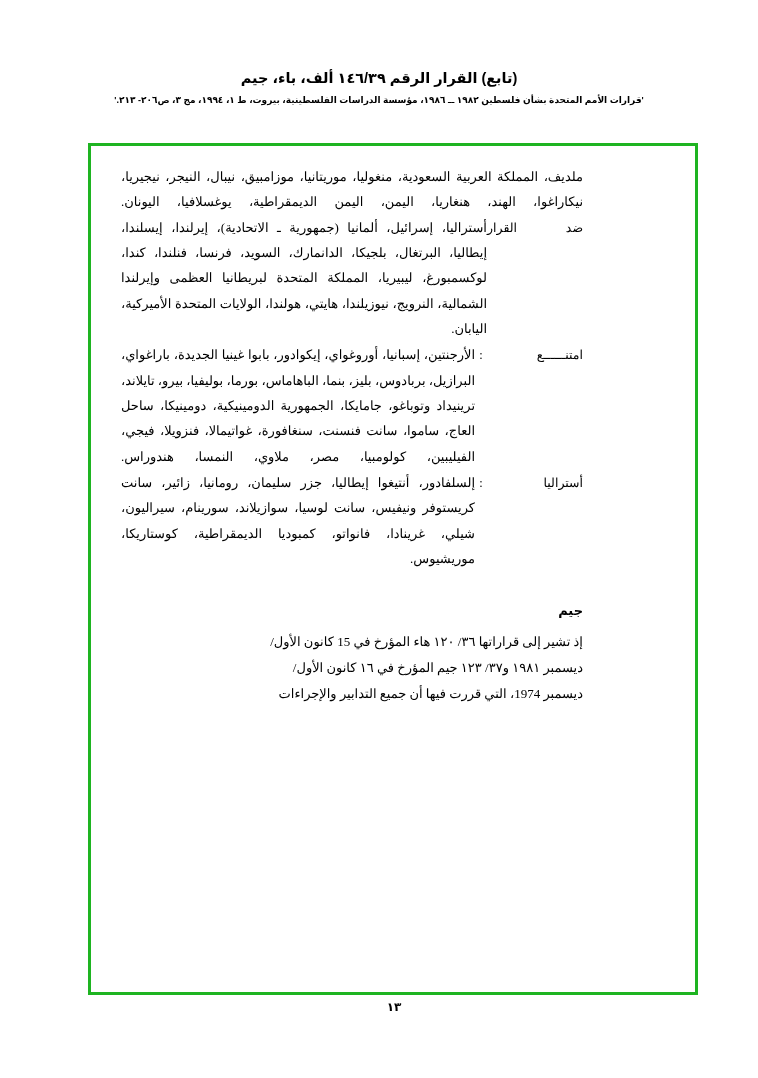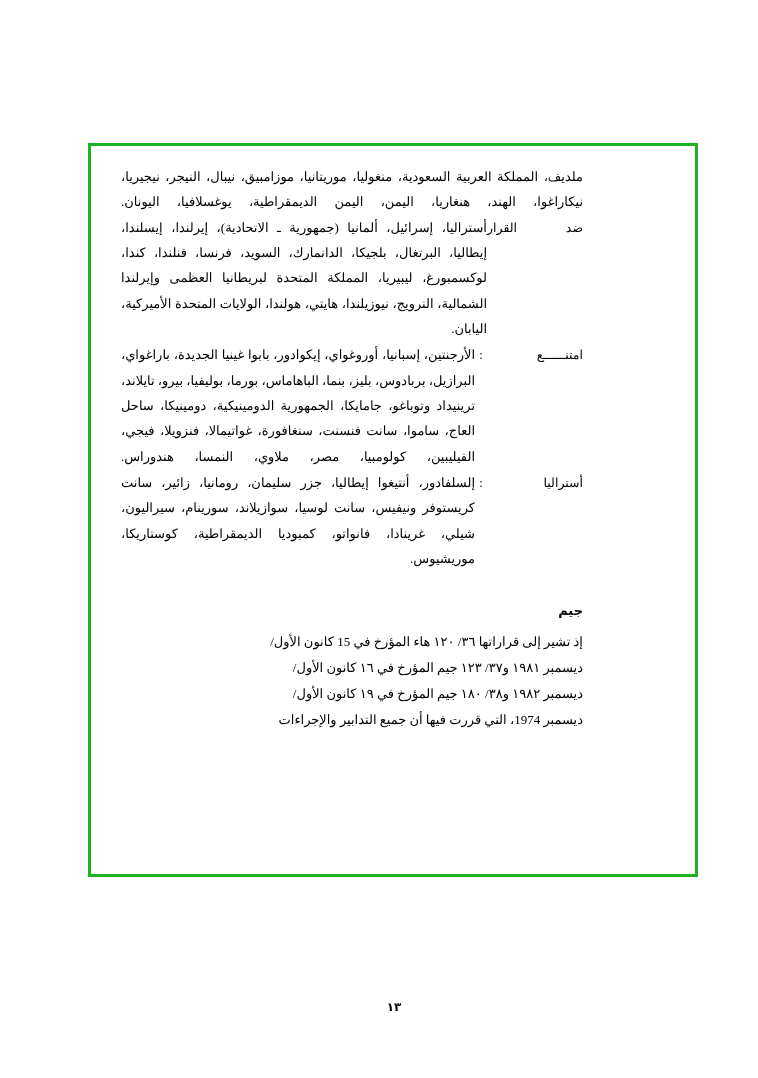--- a/index.html
+++ b/index.html
@@ -39,21 +39,21 @@
     font-weight: bold;
     font-size: 9px;
     margin: 9px 0 0 0;
     direction: rtl;
   }
   .green-frame {
     position: absolute;
     top: 143px;
     left: 88px;
     width: 610px;
-    height: 734px;
+    height: 852px;
     border: 3px solid #1eb421;
     box-sizing: border-box;
     background: #ffffff;
   }
   .content {
     position: absolute;
     top: 18px;
     right: 112px;
     left: 30px;
     font-size: 13px;
@@ -132,20 +132,24 @@
     font-weight: bold;
     font-size: 12px;
     margin-left: 30px;
   }
 </style>
 </head>
 <body>
 
 <div class="page">
 
+  <div class="doc-header">
+    <div class="doc-title">(تابع) القرار الرقم ١٤٦/٣٩ ألف، باء، جيم</div>
+    <div class="doc-subtitle">'قرارات الأمم المتحدة بشأن فلسطين ١٩٨٢ ــ ١٩٨٦، مؤسسة الدراسات الفلسطينية، بيروت، ط ١، ١٩٩٤، مج ٣، ص٢٠٦- ٢١٣.'</div>
+  </div>
 
   <div class="green-frame">
 
     <div class="content">
 
       <div class="plain">ملديف، المملكة العربية السعودية، منغوليا، موريتانيا، موزامبيق، نيبال، النيجر، نيجيريا، نيكاراغوا، الهند، هنغاريا، اليمن، اليمن الديمقراطية، يوغسلافيا، اليونان.</div>
 
       <div class="blk">
         <div class="label">ضد القرار</div>
         <div class="body">أستراليا، إسرائيل، ألمانيا (جمهورية ـ الاتحادية)، إيرلندا، إيسلندا، إيطاليا، البرتغال، بلجيكا، الدانمارك، السويد، فرنسا، فنلندا، كندا، لوكسمبورغ، ليبيريا، المملكة المتحدة لبريطانيا العظمى وإيرلندا الشمالية، النرويج، نيوزيلندا، هايتي، هولندا، الولايات المتحدة الأميركية، اليابان.</div>
@@ -161,21 +165,20 @@
         <div class="label">أستراليا</div>
         <div class="colon">:</div>
         <div class="body last-right">إلسلفادور، أنتيغوا إيطاليا، جزر سليمان، رومانيا، زائير، سانت كريستوفر ونيفيس، سانت لوسيا، سوازيلاند، سورينام، سيراليون، شيلي، غرينادا، فانواتو، كمبوديا الديمقراطية، كوستاريكا، موريشيوس.</div>
       </div>
 
       <div class="center-heading">جيم</div>
 
 
       <div class="para last-right">إذ تشير إلى قراراتها ٣٦/ ١٢٠ هاء المؤرخ في 15 كانون الأول/</div>
       <div class="para last-right">ديسمبر ١٩٨١ و٣٧/ ١٢٣ جيم المؤرخ في ١٦ كانون الأول/</div>
-      <div class="para last-right">ديسمبر ١٩٨٢ و٣٨/ ١٨٠ جيم المؤرخ في ١٩ كانون الأول/</div>
       <div class="para last-right">ديسمبر 1974، التي قررت فيها أن جميع التدابير والإجراءات</div>
 
     </div>
   </div>
 
   <div class="page-number">١٣</div>
 
 </div>
 
 </body></html>

